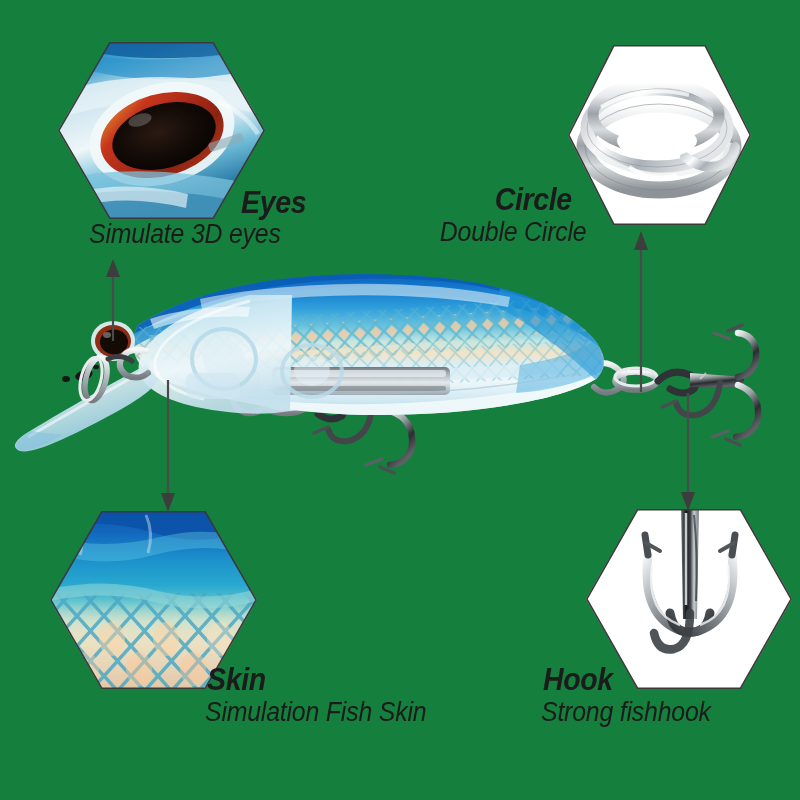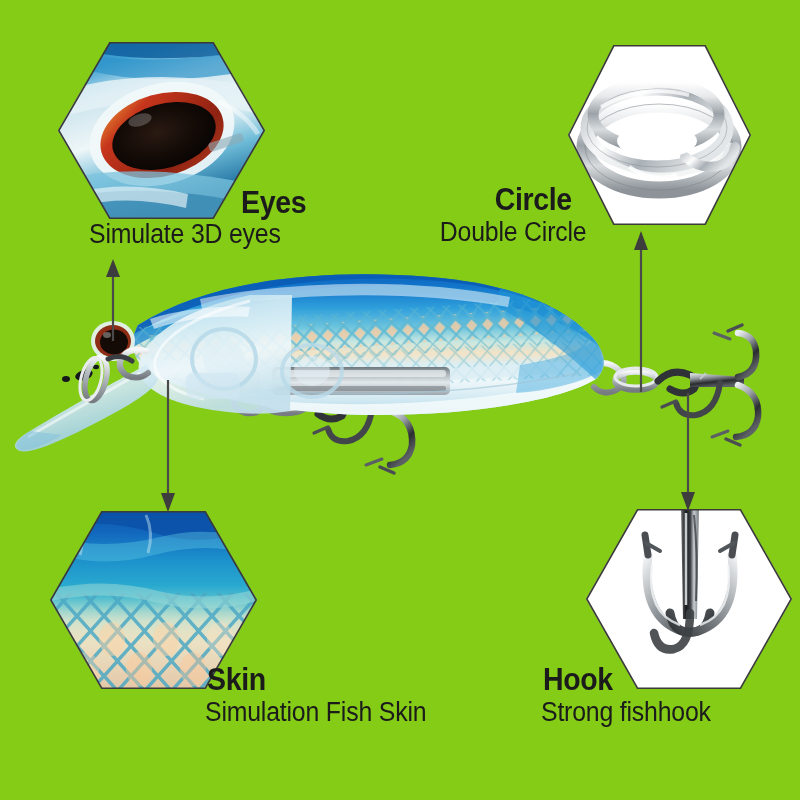--- a/index.html
+++ b/index.html
@@ -5,23 +5,24 @@
 <style>
   html, body {
     margin: 0;
     padding: 0;
     background: #ffffff;
   }
   #stage {
     position: relative;
     width: 800px;
     height: 800px;
-    background: #84cc16;
+    background: #15803d;
     overflow: hidden;
     font-family: "Liberation Sans", "DejaVu Sans", sans-serif;
+    font-style: italic;
   }
   .hex-wrap {
     position: absolute;
     overflow: visible;
   }
   .hex-clip {
     position: absolute;
     inset: 0;
     clip-path: polygon(25% 0%, 75% 0%, 100% 50%, 75% 100%, 25% 100%, 0% 50%);
     -webkit-clip-path: polygon(25% 0%, 75% 0%, 100% 50%, 75% 100%, 25% 100%, 0% 50%);

